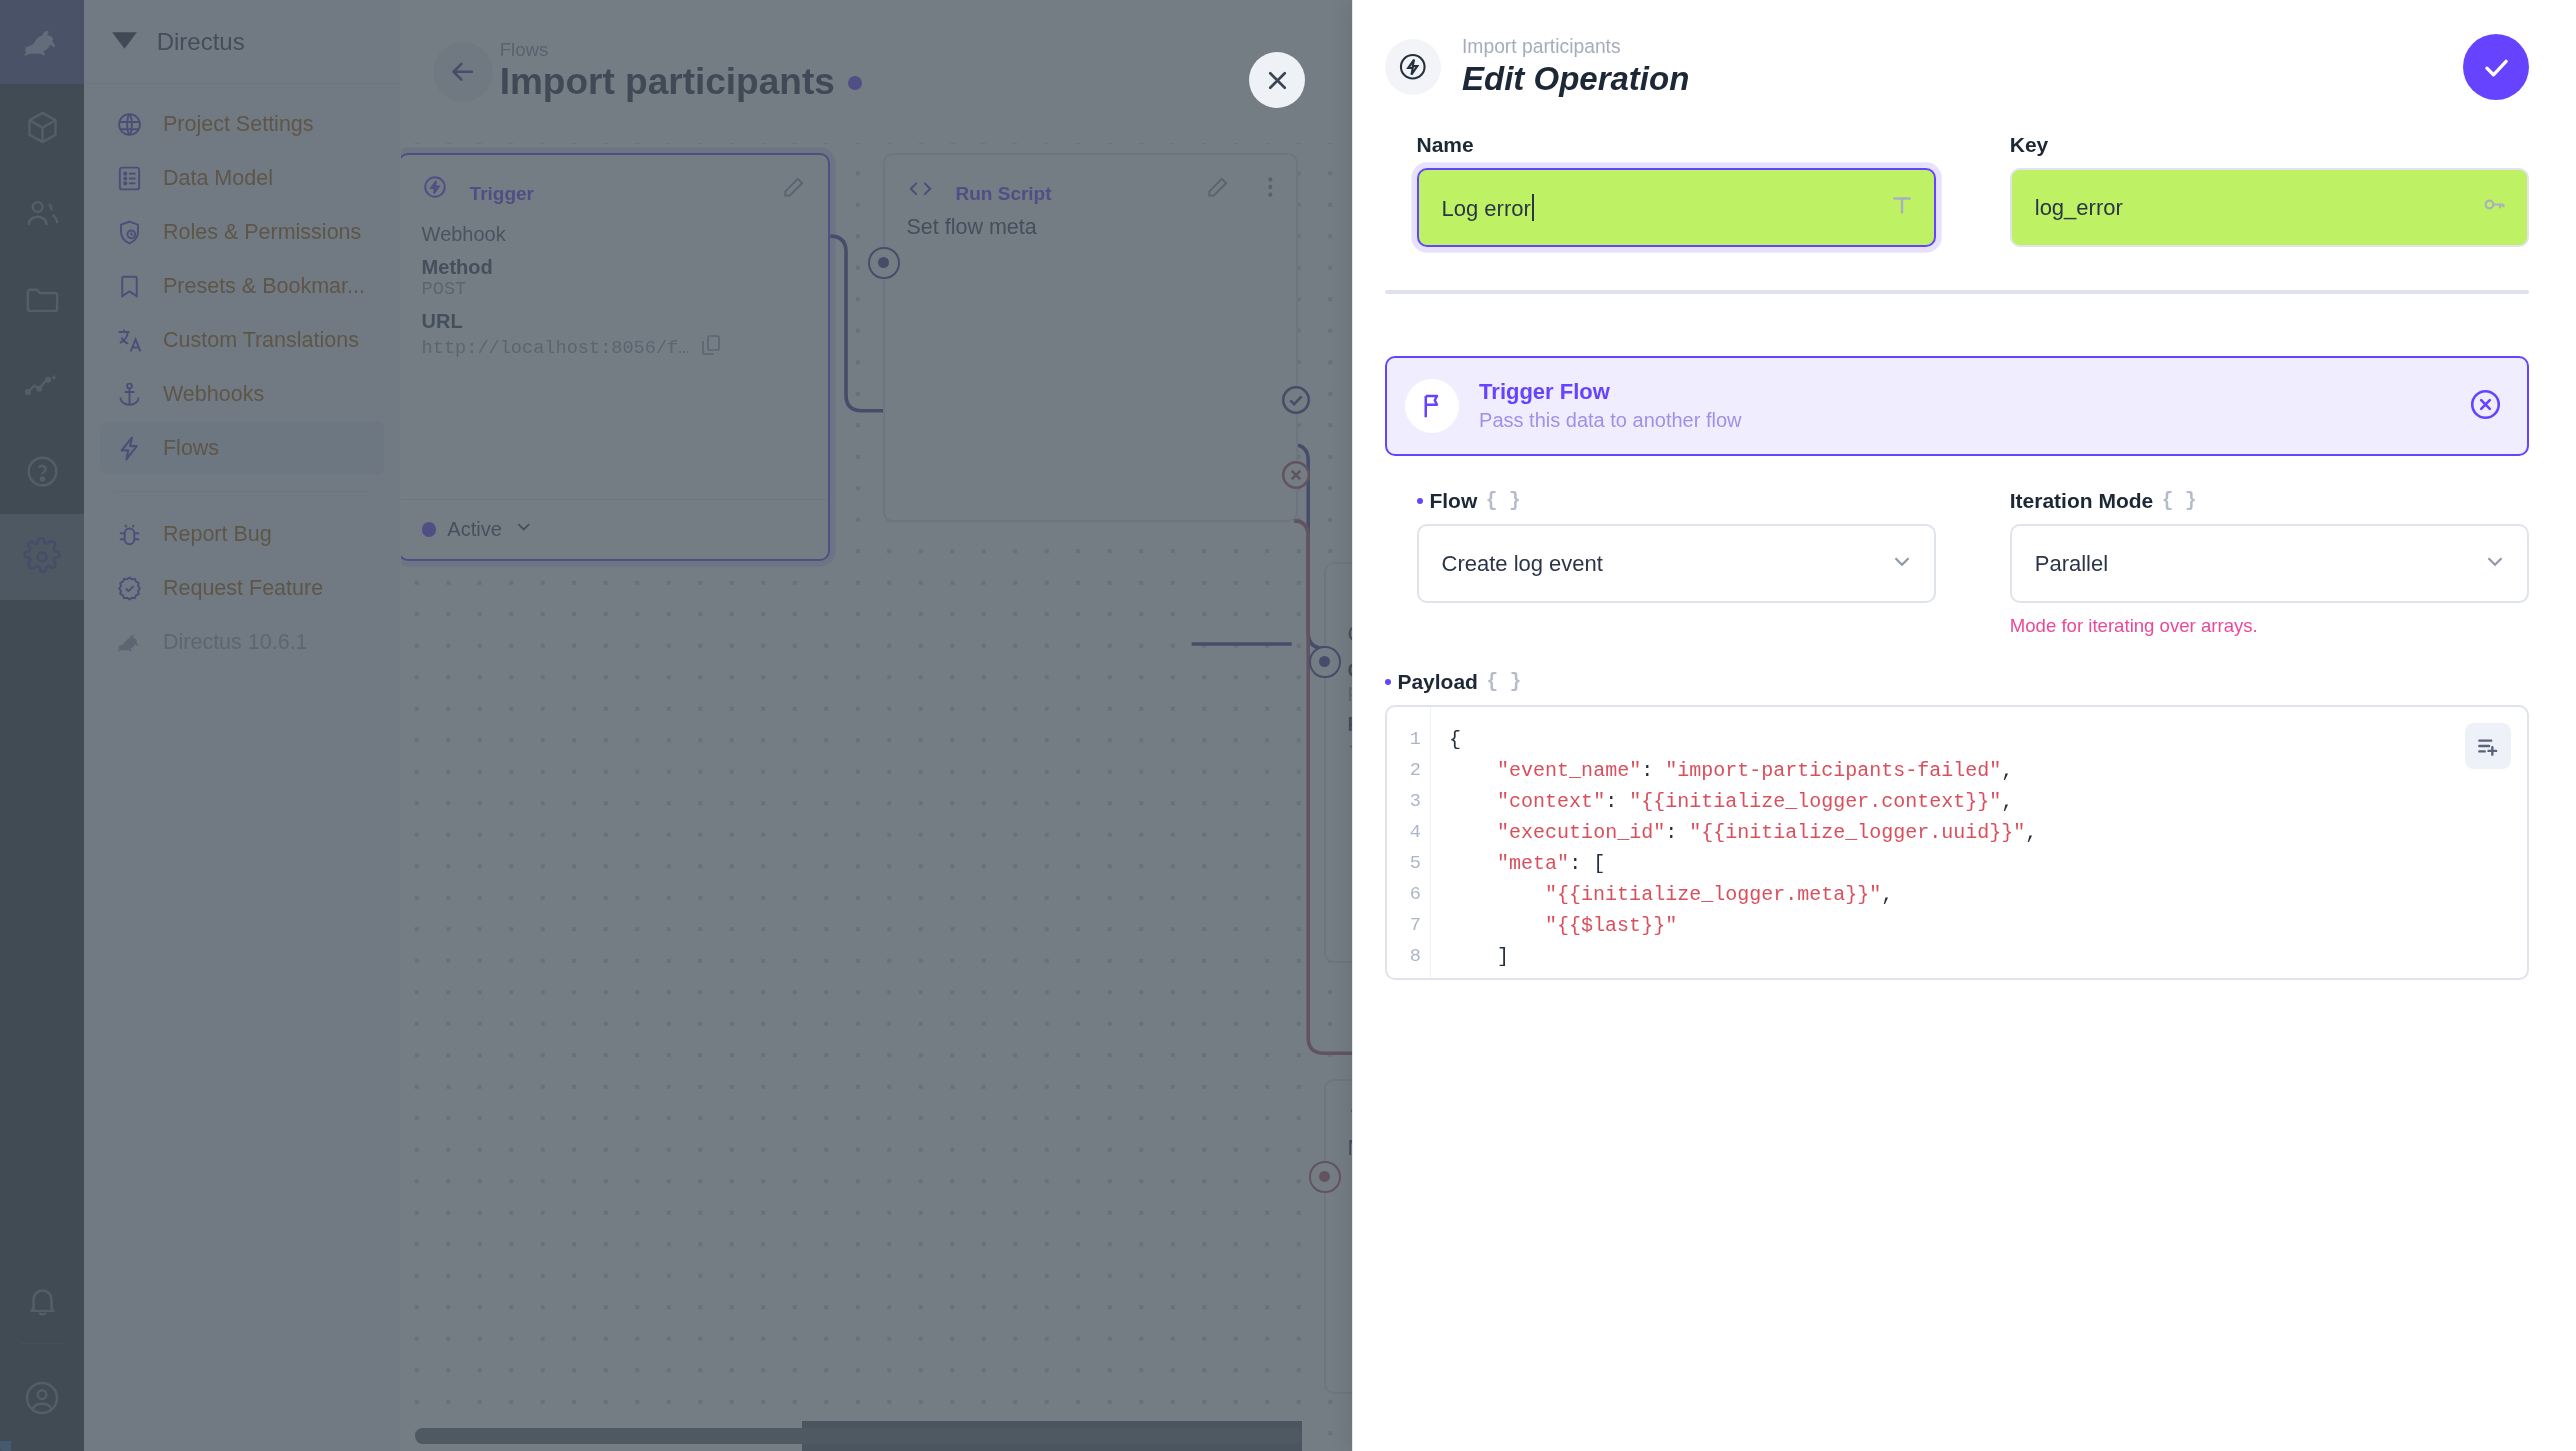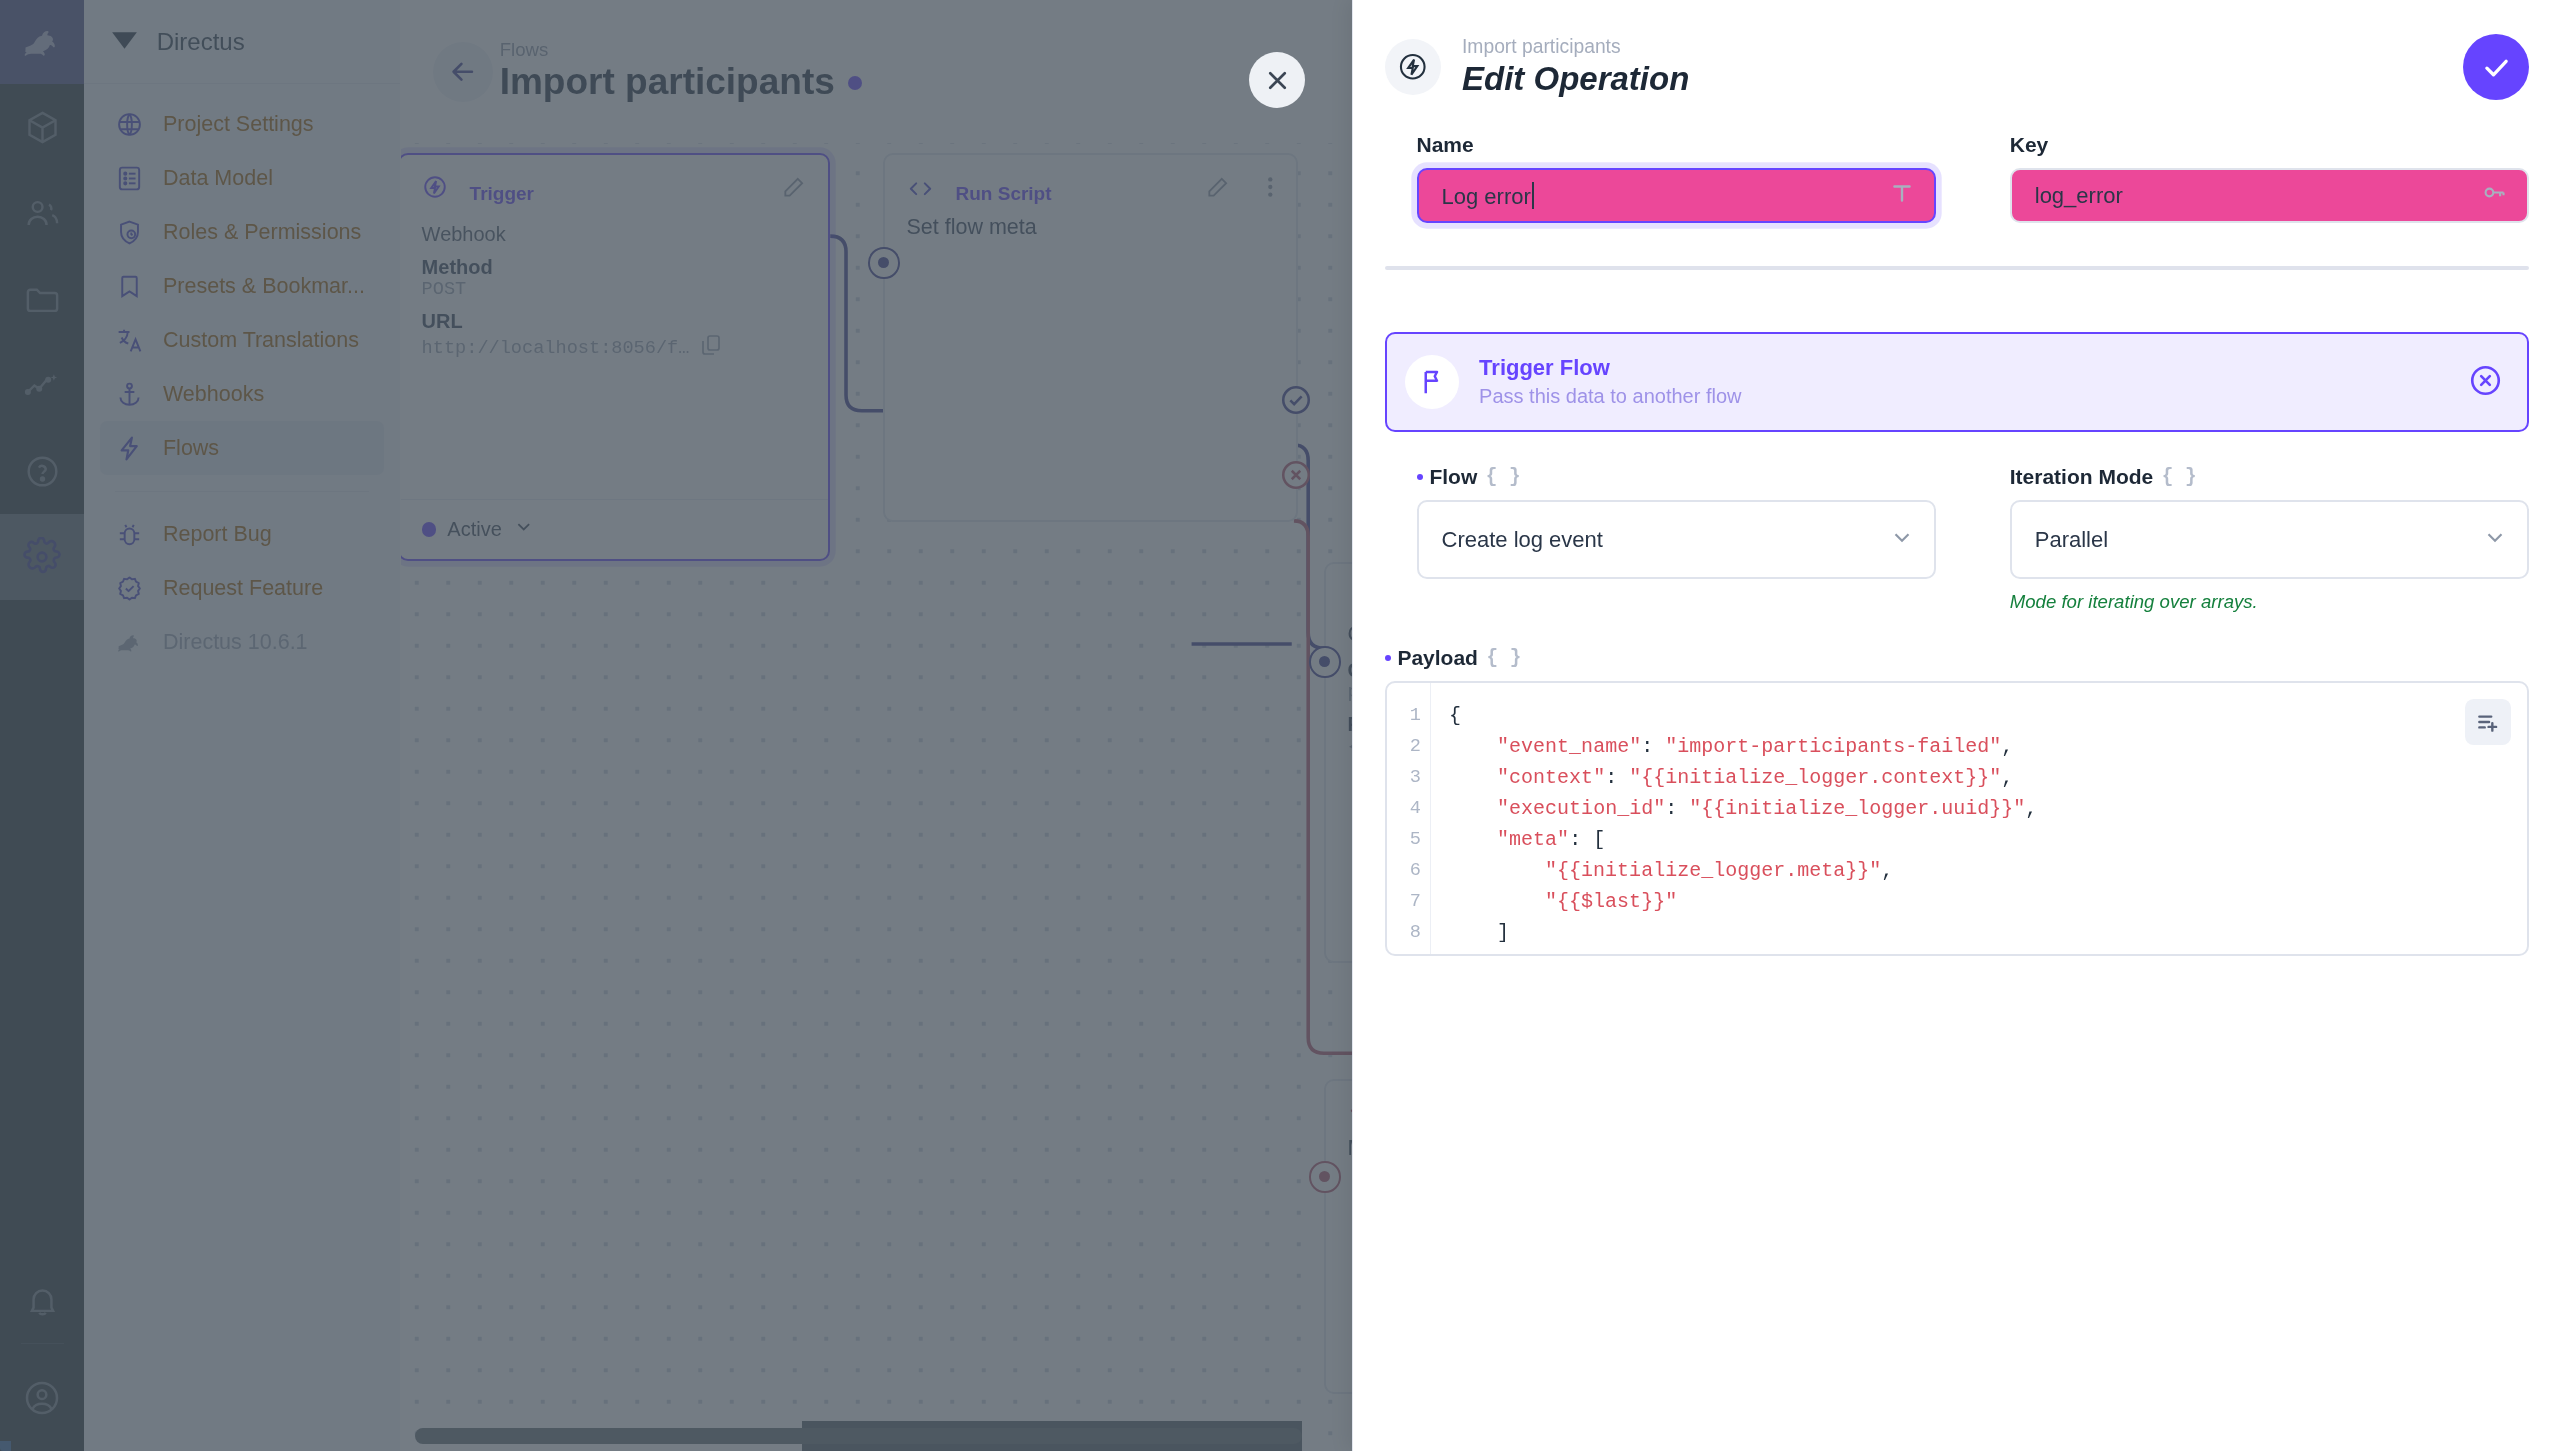--- a/index.html
+++ b/index.html
@@ -163,39 +163,39 @@
   .fld-label {
     font-size: 21px; font-weight: bold; color: #1d2836; margin-bottom: 11.4px;
     display: flex; align-items: center; gap: 8.6px;
   }
   .fld-label.req::before {
     content: ""; width: 6.4px; height: 6.4px; border-radius: 50%;
     background: #6644ff; display: block; margin-right: -2.1px;
   }
   .braces { color: #b4bccb; font-size: 19.3px; font-family: "Liberation Mono", monospace; }
   .input {
-    height: 55px; border: 2.9px solid #dfe3ec; border-radius: 10px;
+    height: 79px; border: 2.9px solid #dfe3ec; border-radius: 10px;
     display: flex; align-items: center; padding: 0 18.6px 0 23px;
-    font-size: 22px; color: #2a3648; background: #ec4899;
+    font-size: 22px; color: #2a3648; background: #bef264;
   }
   .input.focus {
     border-color: #6644ff; box-shadow: 0 0 0 5.7px rgba(102,68,255,.16);
   }
   .input .val { flex: 1 1 auto; white-space: nowrap; overflow: hidden; }
   .caret {
     display: inline-block; width: 2.1px; height: 27px; background: #2a3648;
     vertical-align: -5px; margin-left: 1.4px;
   }
   .select {
     height: 79px; border: 2.9px solid #dfe3ec; border-radius: 10px;
     display: flex; align-items: center; padding: 0 18.6px 0 23px;
     font-size: 22px; color: #2a3648; background: #fff;
   }
   .select .val { flex: 1 1 auto; }
-  .hint { font-size: 18.6px; color: #15803d; font-style: italic; margin-top: 11.4px; }
+  .hint { font-size: 18.6px; color: #ec4899; margin-top: 11.4px; }
 
   .hr { height: 3.6px; background: #dfe2ec; margin: 43px 0 0 0; border-radius: 2.1px; }
 
   .panel-card {
     margin-top: 62px; border: 2.9px solid #6644ff; background: #f0edff;
     border-radius: 10px; height: 100px;
     display: flex; align-items: center; gap: 20px; padding: 0 23px 0 18.6px;
   }
   .panel-ic {
     width: 54px; height: 54px; border-radius: 50%; background: #ffffff;

